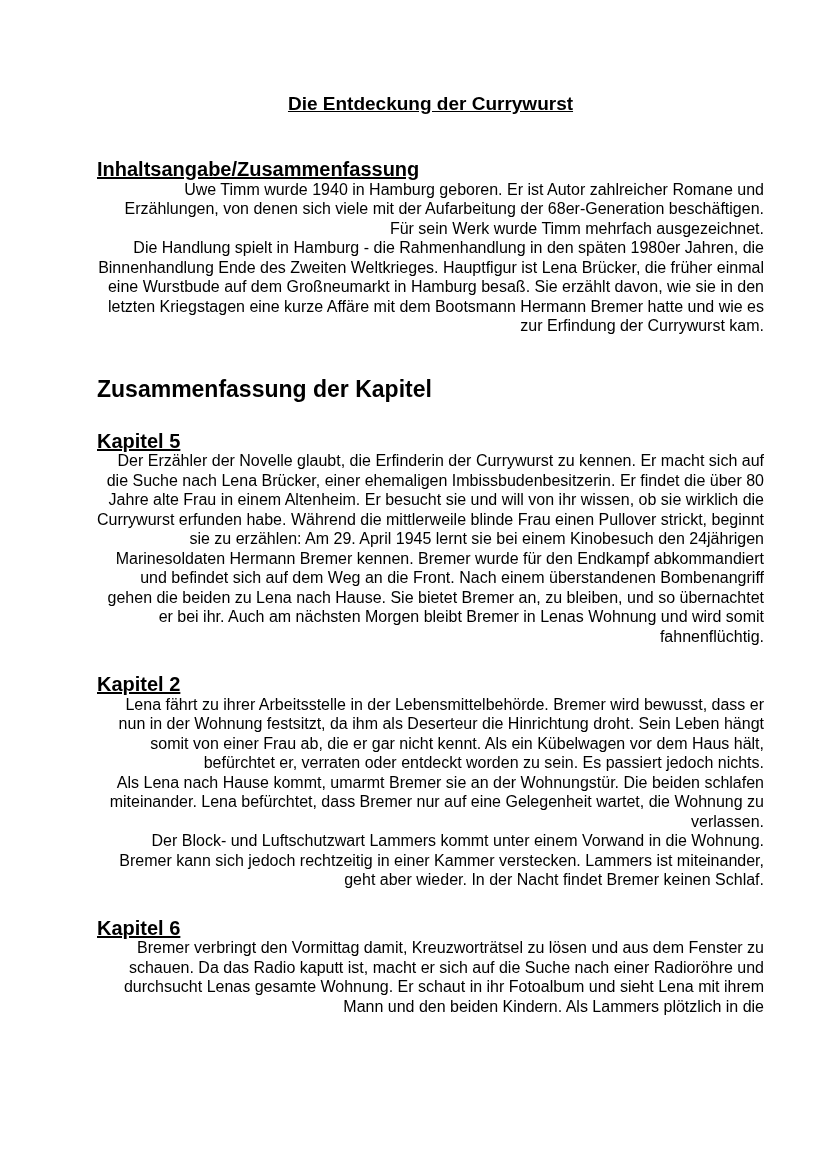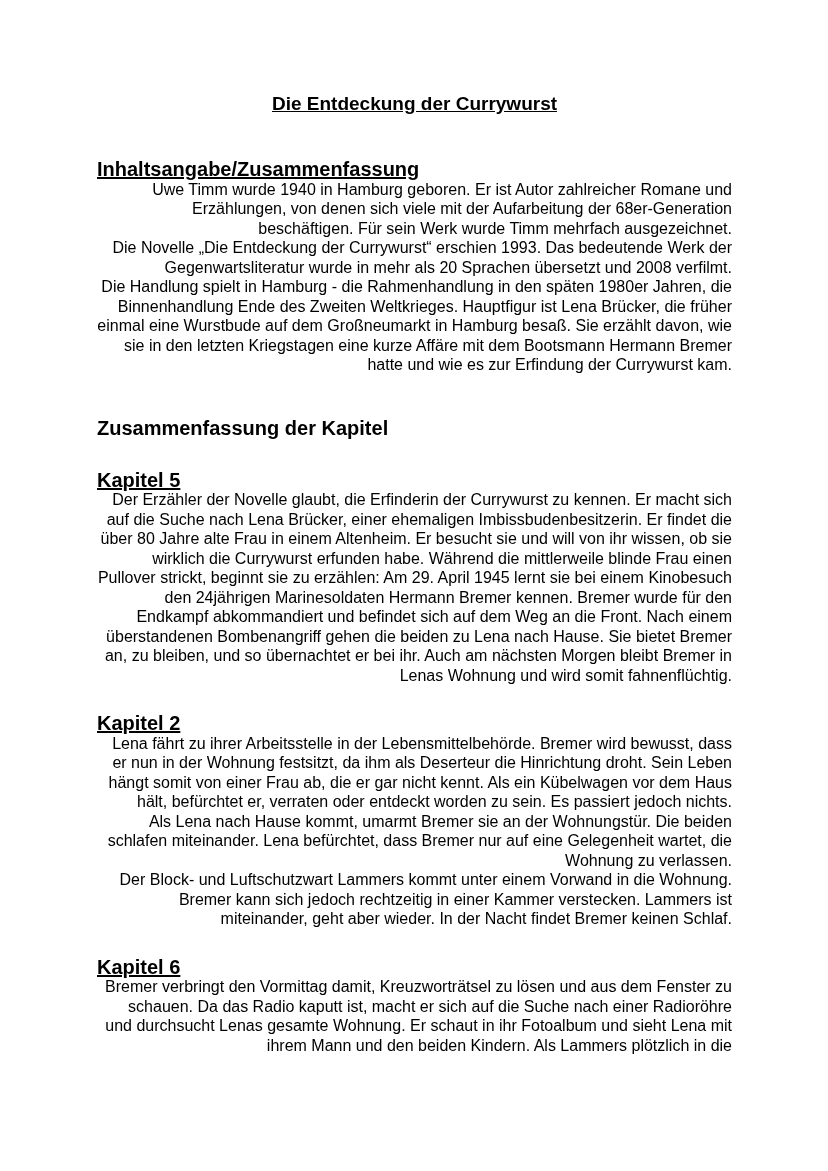--- a/index.html
+++ b/index.html
@@ -7,21 +7,21 @@
     padding: 0;
     background: #ffffff;
   }
   .page {
     position: relative;
     width: 828px;
     height: 1171px;
     margin: 0 auto;
     background: #ffffff;
     box-sizing: border-box;
-    padding: 92px 96px 60px 97px;
+    padding: 92px 64px 60px 97px;
     overflow: hidden;
     font-family: "Liberation Sans", "DejaVu Sans", sans-serif;
     color: #000000;
   }
   .doc-title {
     font-size: 19px;
     line-height: 24px;
     font-weight: bold;
     text-decoration: underline;
     text-align: center;
@@ -34,40 +34,39 @@
     text-decoration: underline;
     margin: 0;
   }
   .body-text p {
     font-size: 16px;
     line-height: 19.5px;
     margin: 0;
     text-align: right;
   }
   .chapters-title {
-    font-size: 20px;
+    font-size: 23px;
     line-height: 28px;
     font-weight: bold;
     margin: 39px 0 3px 0;
   }
   .chapter {
     margin-top: 29px;
   }
 </style>
 </head>
 <body>
 
 <div class="page">
 
   <h1 class="doc-title">Die Entdeckung der Currywurst</h1>
 
   <section class="intro body-text">
     <h2 class="section-heading">Inhaltsangabe/Zusammenfassung</h2>
     <p>Uwe Timm wurde 1940 in Hamburg geboren. Er ist Autor zahlreicher Romane und Erzählungen, von denen sich viele mit der Aufarbeitung der 68er-Generation beschäftigen. Für sein Werk wurde Timm mehrfach ausgezeichnet.</p>
-    <p>Die Novelle „Die Entdeckung der Currywurst“ erschien 1993. Das bedeutende Werk der Gegenwartsliteratur wurde in mehr als 20 Sprachen übersetzt und 2008 verfilmt.</p>
     <p>Die Handlung spielt in Hamburg - die Rahmenhandlung in den späten 1980er Jahren, die Binnenhandlung Ende des Zweiten Weltkrieges. Hauptfigur ist Lena Brücker, die früher einmal eine Wurstbude auf dem Großneumarkt in Hamburg besaß. Sie erzählt davon, wie sie in den letzten Kriegstagen eine kurze Affäre mit dem Bootsmann Hermann Bremer hatte und wie es zur Erfindung der Currywurst kam.</p>
   </section>
 
   <h2 class="chapters-title">Zusammenfassung der Kapitel</h2>
 
   <section class="chapter body-text">
     <h3 class="section-heading">Kapitel 5</h3>
     <p>Der Erzähler der Novelle glaubt, die Erfinderin der Currywurst zu kennen. Er macht sich auf die Suche nach Lena Brücker, einer ehemaligen Imbissbudenbesitzerin. Er findet die über 80 Jahre alte Frau in einem Altenheim. Er besucht sie und will von ihr wissen, ob sie wirklich die Currywurst erfunden habe. Während die mittlerweile blinde Frau einen Pullover strickt, beginnt sie zu erzählen: Am 29. April 1945 lernt sie bei einem Kinobesuch den 24jährigen Marinesoldaten Hermann Bremer kennen. Bremer wurde für den Endkampf abkommandiert und befindet sich auf dem Weg an die Front. Nach einem überstandenen Bombenangriff gehen die beiden zu Lena nach Hause. Sie bietet Bremer an, zu bleiben, und so übernachtet er bei ihr. Auch am nächsten Morgen bleibt Bremer in Lenas Wohnung und wird somit fahnenflüchtig.</p>
   </section>
 

